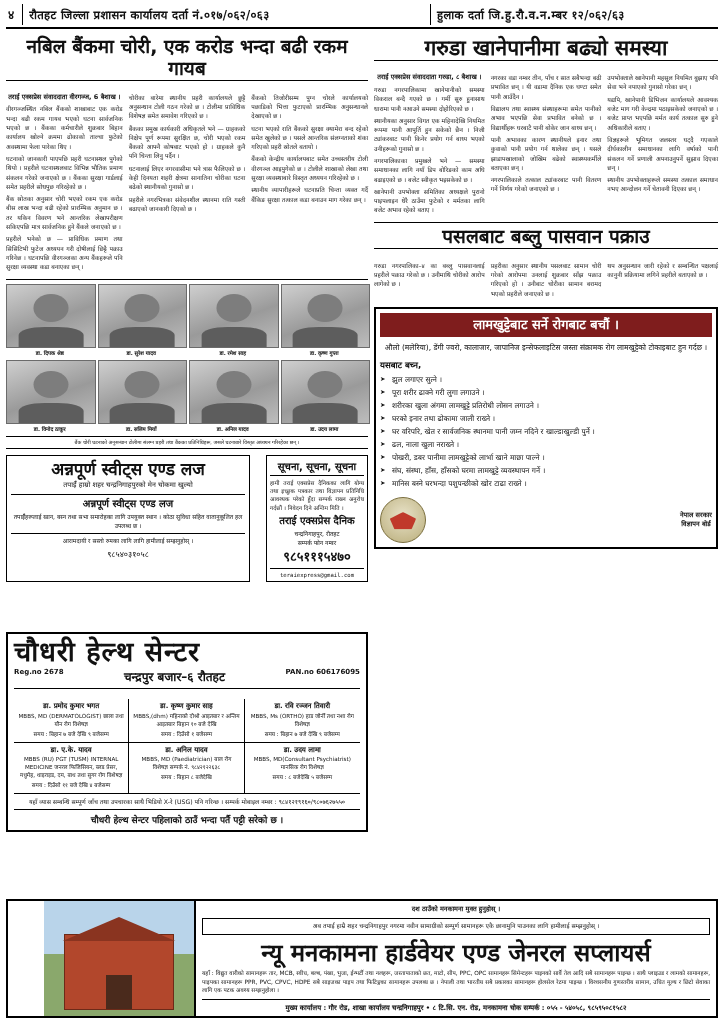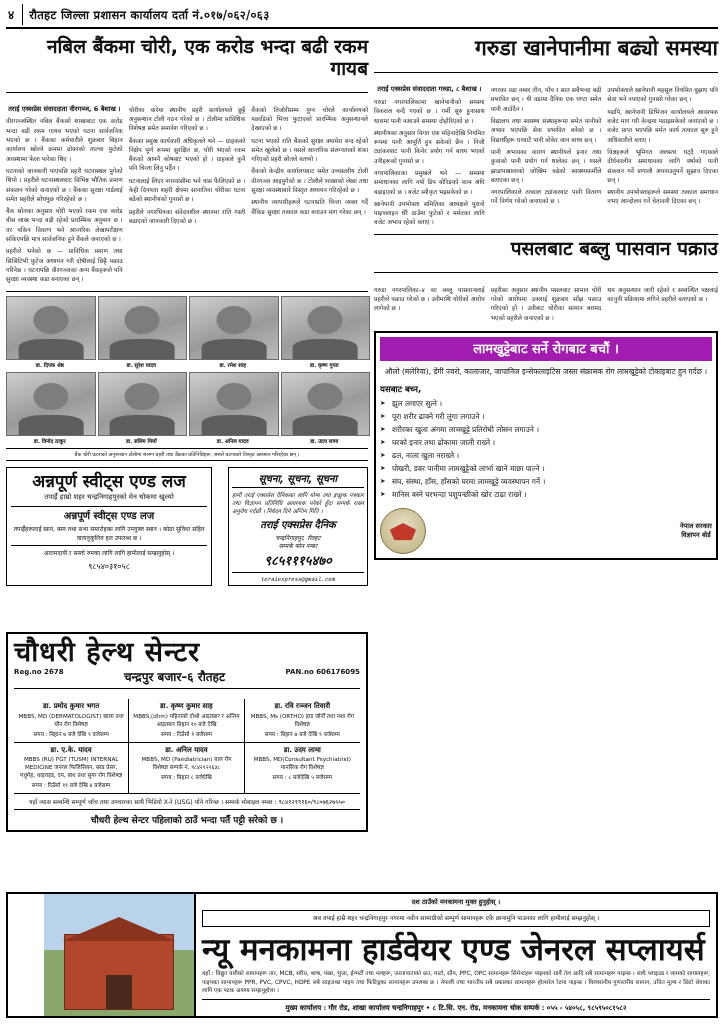--- a/index.html
+++ b/index.html
@@ -10,21 +10,21 @@
   .masthead{display:flex;align-items:stretch;border-bottom:2px solid #000;padding-bottom:2px;}
   .mast-page{font-size:12px;font-weight:bold;padding:2px 8px 2px 2px;border-right:1px solid #000;display:flex;align-items:center;}
   .mast-left{flex:1;font-size:11.5px;font-weight:bold;padding:2px 6px;display:flex;align-items:center;letter-spacing:.3px;}
   .mast-right{width:275px;font-size:11.5px;font-weight:bold;padding:2px 6px;display:flex;align-items:center;border-left:1px solid #000;letter-spacing:.3px;}
 
   
   .main{display:flex;gap:6px;margin-top:4px;}
   .col-left{width:362px;}
   .col-right{width:344px;}
 
-  .hl{font-size:19px;font-weight:bold;text-align:right;line-height:1.15;padding:3px 0 12px;border-bottom:1.5px solid #000;}
+  .hl{font-size:19px;font-weight:bold;text-align:center;line-height:1.15;padding:3px 0 0;border-bottom:1.5px solid #000;}
   .hl.big{font-size:21px;}
 
   .cols3{display:flex;gap:6px;margin-top:12px;}
   .cols3 .c{flex:1;}
 
   .byline{font-size:6.5px;font-weight:bold;text-align:center;line-height:1.35;margin-bottom:3px;}
   .bodytext{font-size:6.2px;line-height:1.5;text-align:justify;color:#1a1a1a;}
   .bodytext p{margin:0 0 3px;}
 
   
@@ -60,52 +60,53 @@
   .doc{width:33.33%;box-sizing:border-box;padding:3px 4px;border-right:1px solid #000;border-bottom:1px solid #000;}
   .doc:nth-child(3n){border-right:none;}
   .doc-name{font-size:7px;font-weight:bold;text-align:center;line-height:1.25;}
   .doc-qual{font-size:5.6px;text-align:center;line-height:1.4;margin-top:2px;}
   .doc-time{font-size:5.6px;text-align:center;line-height:1.4;margin-top:2px;}
   .health-foot{font-size:6.2px;text-align:center;line-height:1.5;margin-top:3px;}
   .health-strap{font-size:9px;font-weight:bold;text-align:center;border-top:1px solid #000;margin-top:3px;padding-top:3px;}
 
   
   .aw{border:2px solid #000;margin-top:6px;padding:4px;box-sizing:border-box;}
-  .aw-band{background:#a21caf;color:#fff;font-size:13px;font-weight:bold;text-align:center;padding:5px 0;line-height:1.1;}
+  .aw-band{background:#7f1d1d;color:#fff;font-size:13px;font-weight:bold;text-align:center;padding:5px 0;line-height:1.1;}
   .aw-lead{font-size:7.5px;text-align:center;line-height:1.5;margin-top:5px;padding:0 4px;}
   .aw-sub{font-size:8.5px;font-weight:bold;margin-top:6px;}
   .aw-list{list-style:none;margin:4px 0 0;padding:0;}
   .aw-list li{font-size:7.4px;line-height:1.75;padding-left:12px;position:relative;}
   .aw-list li:before{content:"\27A4";position:absolute;left:0;top:0;font-size:6.5px;color:#111;}
   .aw-foot{display:flex;align-items:center;justify-content:space-between;gap:20px;margin-top:6px;}
   .emblem{width:44px;height:44px;border-radius:50%;background:radial-gradient(circle at 50% 40%,#e8e2c8,#b9ad7a);border:1px solid #7a6e3d;position:relative;}
   .emblem:after{content:"";position:absolute;left:50%;top:52%;width:60%;height:40%;transform:translate(-50%,-50%);background:#c0392b;clip-path:polygon(50% 0,100% 38%,82% 100%,18% 100%,0 38%);}
   .aw-foot-txt{font-size:6.5px;font-weight:bold;text-align:center;line-height:1.4;}
 
   
   .banner{border:2px solid #000;margin-top:6px;display:flex;box-sizing:border-box;}
   .banner-img{width:150px;background:linear-gradient(#b9d4ea 0 46%,#8aa86c 46% 100%);position:relative;overflow:hidden;border-right:2px solid #000;}
   .temple{position:absolute;left:50%;bottom:6px;transform:translateX(-50%);width:108px;height:74px;background:#b2472c;border:1px solid #6d2a18;}
   .temple:before{content:"";position:absolute;left:-10px;top:-18px;width:128px;height:24px;background:#8a3420;clip-path:polygon(6% 100%,50% 0,94% 100%);}
   .temple:after{content:"";position:absolute;left:50%;bottom:0;transform:translateX(-50%);width:26px;height:34px;background:#4a2a1c;}
   .banner-body{flex:1;padding:4px 6px;box-sizing:border-box;}
   .ban-top{font-size:6.5px;font-weight:bold;text-align:center;line-height:1.4;}
   .ban-strap{border:1px solid #000;font-size:6.2px;text-align:center;padding:3px 4px;line-height:1.45;margin-top:3px;}
-  .ban-title{font-size:31px;font-weight:bold;line-height:1.1;margin:5px 0 3px;}
+  .ban-title{font-size:24px;font-weight:bold;text-align:center;line-height:1.1;margin:5px 0 3px;}
   .ban-text{font-size:5.8px;line-height:1.5;text-align:justify;}
   .ban-foot{border-top:1px solid #000;margin-top:4px;padding-top:3px;font-size:6.8px;font-weight:bold;text-align:center;}
 </style>
 </head>
 <body>
 
 <div class="page">
 
   <div class="masthead">
     <div class="mast-page">४</div>
     <div class="mast-left">रौतहट  जिल्ला  प्रशासन  कार्यालय  दर्ता  नं.०१७/०६२/०६३</div>
+    <div class="mast-right">हुलाक दर्ता जि.हु.रौ.व.न.म्बर  १२/०६२/६३</div>
   </div>
 
   <div class="main">
 
     <div class="col-left">
 
       <div class="hl">नबिल बैंकमा चोरी, एक करोड भन्दा बढी रकम गायब</div>
 
       <div class="cols3">
         <div class="c">
@@ -180,21 +181,21 @@
         <div class="ad" style="flex:1;margin-top:0;">
           <div class="ad-title">अन्नपूर्ण स्वीट्स एण्ड लज</div>
           <div class="ad-sub">तपाईँ हाम्रो शहर चन्द्रनिगाहपुरको मेन चोकमा खुल्यो</div>
           <div class="ad-line"></div>
           <div class="notice-brand">अन्नपूर्ण स्वीट्स एण्ड लज</div>
           <div class="ad-small">तपाईँहरूलाई खान, बस्न तथा सभा समारोहका लागि उपयुक्त स्थान । कोठा सुविधा सहित वातानुकूलित हल उपलब्ध छ ।</div>
           <div class="ad-line"></div>
           <div class="ad-small">आरामदायी र सस्तो रुमका लागि लागि हामीलाई सम्झनुहोस् ।</div>
           <div class="mono" style="font-size:8px;margin-top:3px;">९८५४०३१०५८</div>
         </div>
-        <div class="notice" style="width:140px;font-style:italic;">
+        <div class="notice" style="width:102px;">
           <div class="notice-h">सूचना, सूचना, सूचना</div>
           <div class="notice-b">हामी तराई एक्सप्रेस दैनिकका लागि योग्य तथा इच्छुक पत्रकार तथा विज्ञापन प्रतिनिधि आवश्यक परेको हुँदा सम्पर्क राख्न अनुरोध गर्दछौं । निवेदन दिने अन्तिम मिति ।</div>
           <div class="notice-brand">तराई एक्सप्रेस दैनिक</div>
           <div class="ad-small">चन्द्रनिगाहपुर, रौतहट</div>
           <div class="ad-small">सम्पर्क फोन नम्बर</div>
           <div class="mono" style="font-size:13px;font-weight:bold;">९८५१११५४७०</div>
           <div class="ad-line"></div>
           <div class="mono">teraiexpress@gmail.com</div>
         </div>
       </div>
@@ -256,20 +257,21 @@
 
       <div class="aw">
         <div class="aw-band">लामखुट्टेबाट सर्ने रोगबाट बचौं ।</div>
         <div class="aw-lead">औलो (मलेरिया), डेंगी ज्वरो, कालाजार, जापानिज इन्सेफलाइटिस जस्ता संक्रामक रोग लामखुट्टेको टोकाइबाट हुन गर्दछ ।</div>
         <div class="aw-sub">यसबाट बच्न,</div>
         <ul class="aw-list">
           <li>झुल लगाएर सुत्ने ।</li>
           <li>पूरा शरीर ढाक्ने गरी लुगा लगाउने ।</li>
           <li>शरीरका खुला अंगमा लामखुट्टे प्रतिरोधी लोसन लगाउने ।</li>
           <li>घरको इनार तथा ढोकामा जाली राख्ने ।</li>
+          <li>घर वरिपरि, खेत र सार्वजनिक स्थानमा पानी जम्न नदिने र खाल्डाखुल्डी पुर्ने ।</li>
           <li>ढल, नाला खुला नराख्ने ।</li>
           <li>पोखरी, डबर पानीमा लामखुट्टेको लार्भा खाने माछा पाल्ने ।</li>
           <li>संघ, संस्था, हाँस, हाँसको घरमा लामखुट्टे व्यवस्थापन गर्ने ।</li>
           <li>मानिस बस्ने घरभन्दा पशुपन्छीको खोर टाढा राख्ने ।</li>
         </ul>
         <div class="aw-foot">
           <div class="emblem"></div>
           <div class="aw-foot-txt">
             <div>नेपाल सरकार</div>
             <div>विज्ञापन बोर्ड</div>

